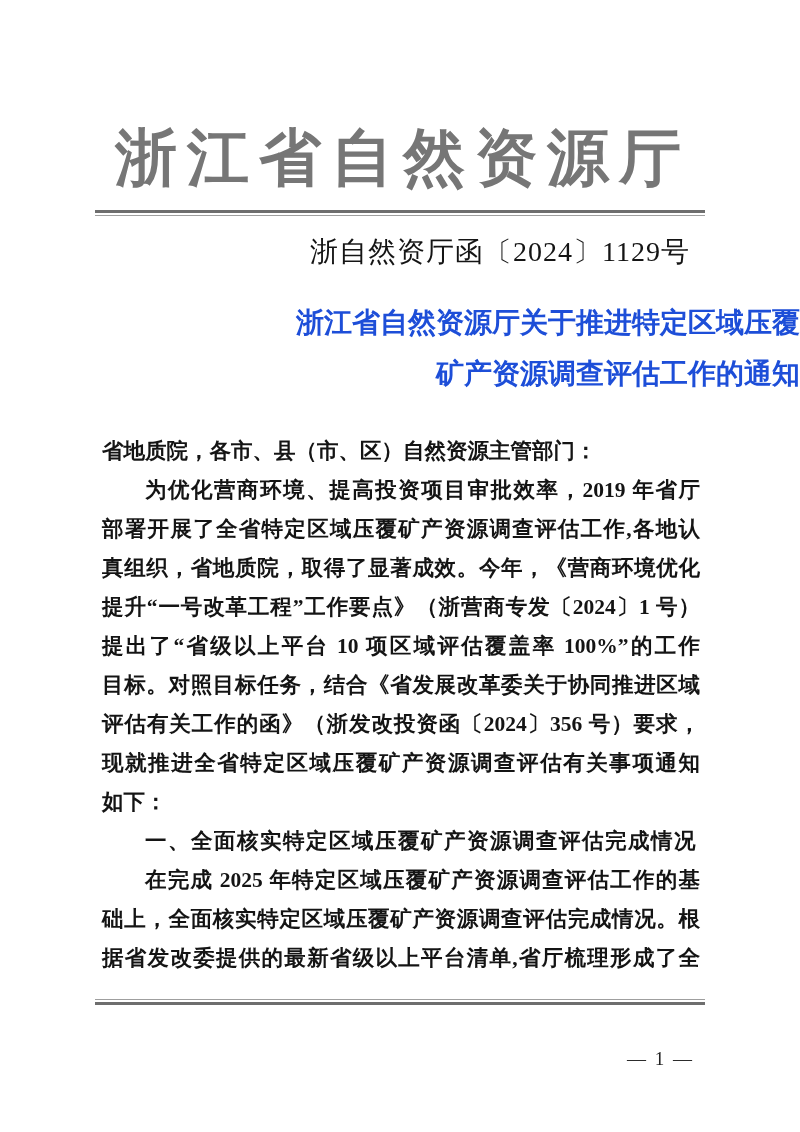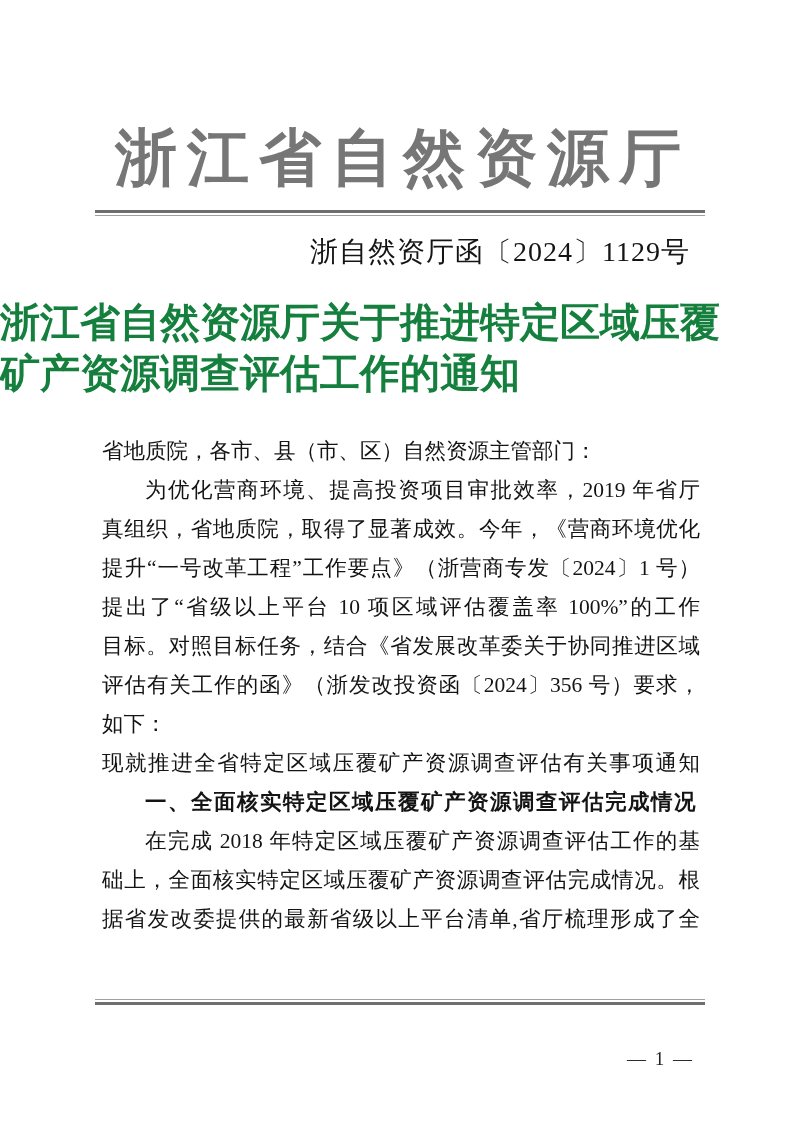--- a/index.html
+++ b/index.html
@@ -31,30 +31,30 @@
   .rule-bottom .bar-thick { height:3px; background:#6e6e6e; margin-top:2px; }
   
   .doc-no {
     position:absolute; top:233px; right:110px;
     font-size:28px; letter-spacing:1px; color:#141414;
     white-space:nowrap;
   }
   
   .title-block {
     position:absolute; top:297px; left:0; width:100%;
-    text-align:left;
-    font-weight:bold; font-size:40px; line-height:51px;
-    color:#15803d;
+    text-align:right;
+    font-weight:bold; font-size:28px; line-height:51px;
+    color:#1d4ed8;
   }
   
   .body-block {
     position:absolute; top:432px; left:102px; width:598px;
     font-size:21.5px; line-height:39px; color:#141414;
   }
-  .line { height:39px; }
+  .line { height:39px;font-weight:bold; }
   .line.just { text-align:justify; text-align-last:justify; }
   .line.indent { text-indent:2em; }
   .line.bold {
     font-weight:bold;
     font-family:Liberation Sans, sans-serif;
     letter-spacing:1.5px;
   }
   
   .page-no {
     position:absolute; top:1048px; right:106px;
@@ -77,29 +77,30 @@
   <div class="doc-no">浙自然资厅函〔2024〕1129号</div>
 
   <div class="title-block">
     <div>浙江省自然资源厅关于推进特定区域压覆</div>
     <div>矿产资源调查评估工作的通知</div>
   </div>
 
   <div class="body-block" id="body-lines">
       <div class="line">省地质院，各市、县（市、区）自然资源主管部门：</div>
       <div class="line indent just">为优化营商环境、提高投资项目审批效率，2019 年省厅</div>
+      <div class="line just">部署开展了全省特定区域压覆矿产资源调查评估工作,各地认</div>
       <div class="line just">真组织，省地质院，取得了显著成效。今年，《营商环境优化</div>
       <div class="line just">提升“一号改革工程”工作要点》（浙营商专发〔2024〕1 号）</div>
       <div class="line just">提出了“省级以上平台 10 项区域评估覆盖率 100%”的工作</div>
       <div class="line just">目标。对照目标任务，结合《省发展改革委关于协同推进区域</div>
       <div class="line just">评估有关工作的函》（浙发改投资函〔2024〕356 号）要求，</div>
+      <div class="line just">现就推进全省特定区域压覆矿产资源调查评估有关事项通知</div>
       <div class="line">如下：</div>
-      <div class="line just">现就推进全省特定区域压覆矿产资源调查评估有关事项通知</div>
       <div class="line indent bold">一、全面核实特定区域压覆矿产资源调查评估完成情况</div>
-      <div class="line indent just">在完成 2018 年特定区域压覆矿产资源调查评估工作的基</div>
+      <div class="line indent just">在完成 2025 年特定区域压覆矿产资源调查评估工作的基</div>
       <div class="line just">础上，全面核实特定区域压覆矿产资源调查评估完成情况。根</div>
       <div class="line just">据省发改委提供的最新省级以上平台清单,省厅梳理形成了全</div>
     </div>
 
   <div class="rule rule-bottom">
     <div class="bar-thin"></div>
     <div class="bar-thick"></div>
   </div>
 
   <div class="page-no">— 1 —</div>

